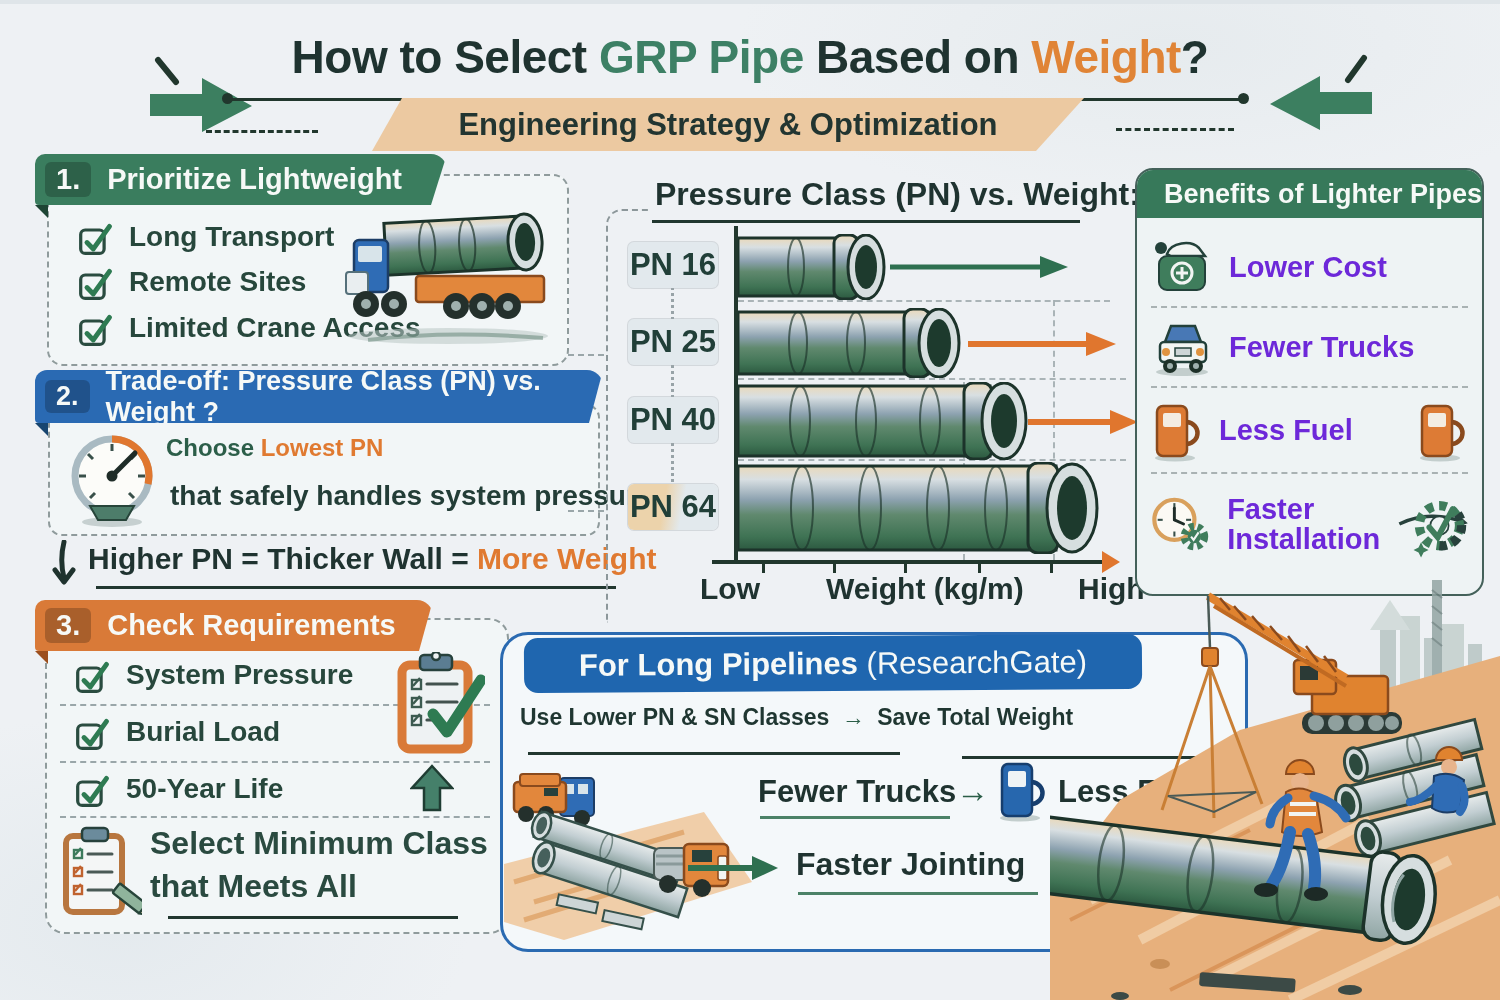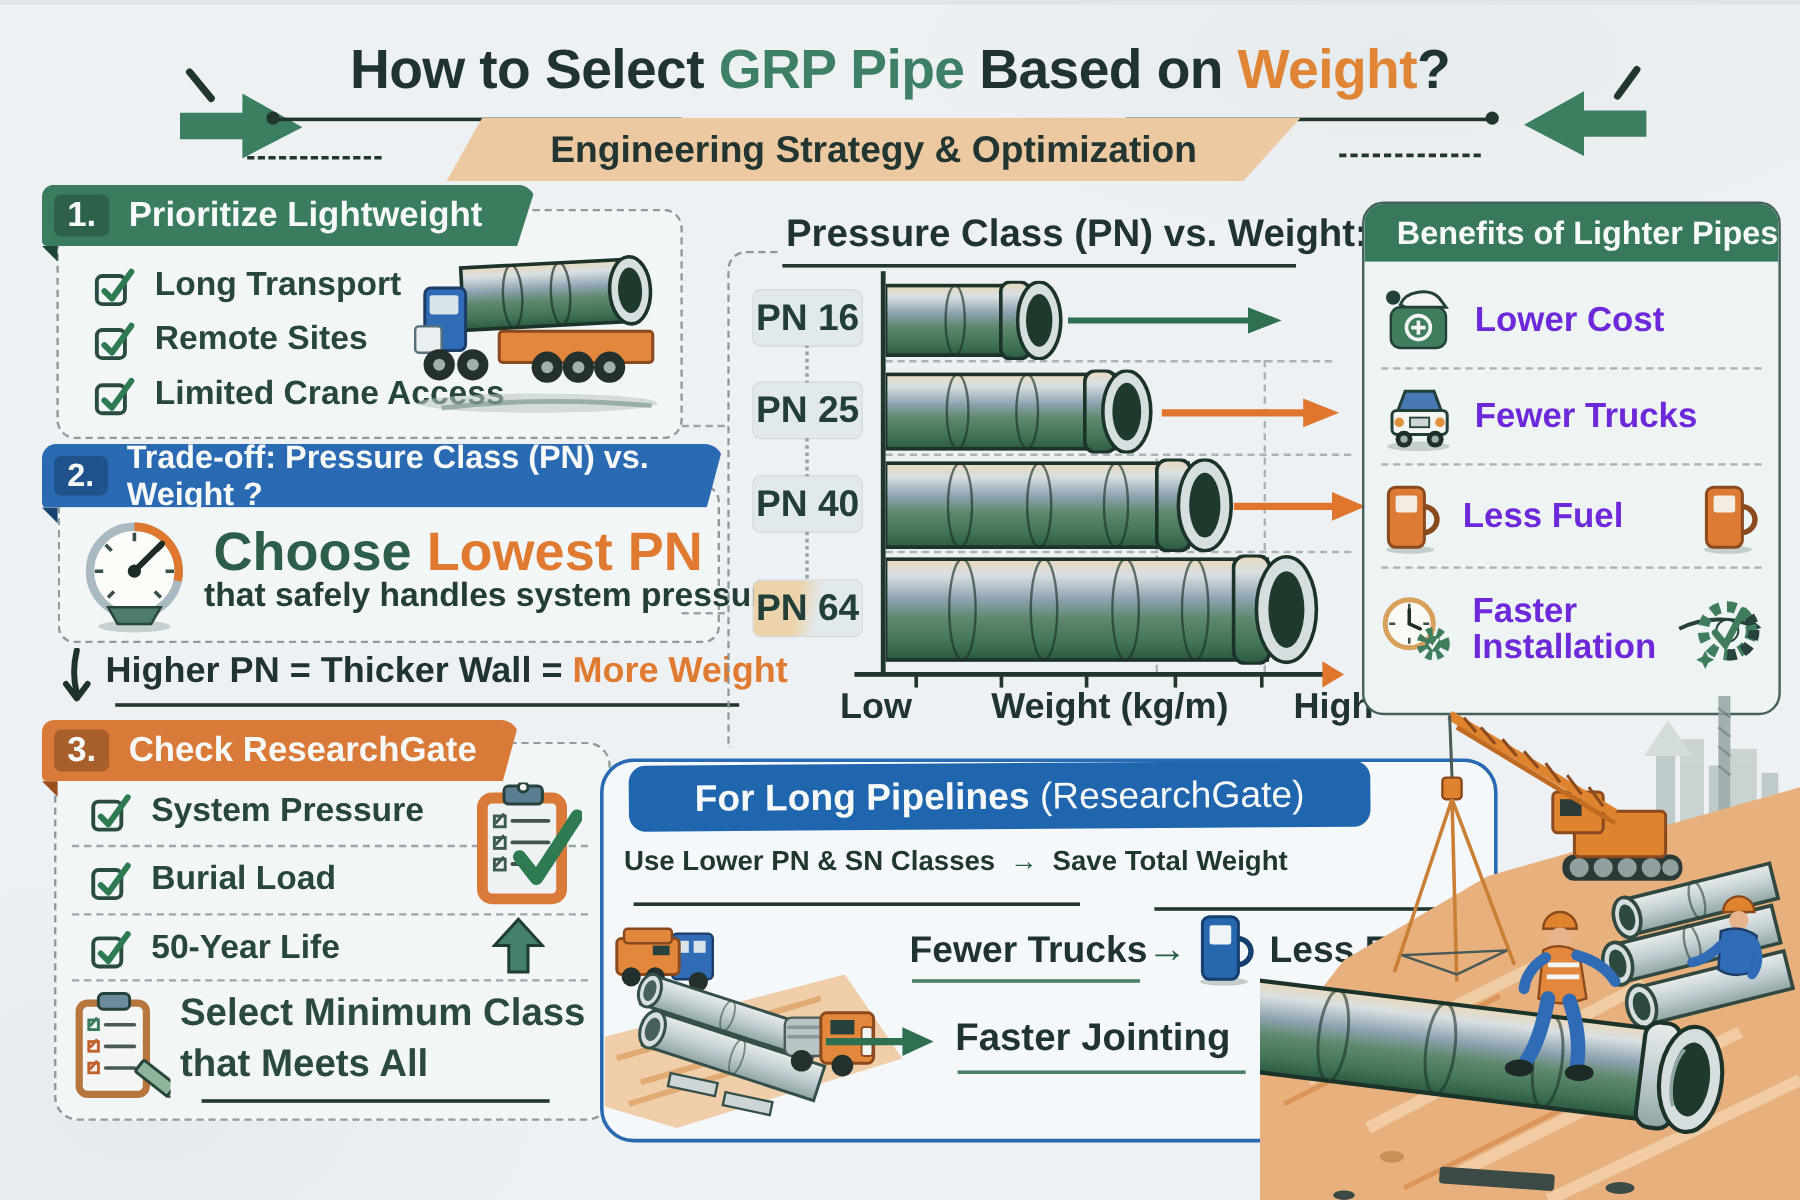--- a/index.html
+++ b/index.html
@@ -155,39 +155,39 @@
       <line x1="17" y1="48" x2="24" y2="48"></line>
         <line x1="83" y1="48" x2="76" y2="48"></line>
       <line x1="28" y1="70" x2="33" y2="65"></line>
         <line x1="72" y1="70" x2="67" y2="65"></line>
     </g>
     <line x1="50" y1="48" x2="73" y2="25" stroke="#1e2c28" stroke-width="5" stroke-linecap="round"></line>
     <circle cx="50" cy="48" r="5.5" fill="#1e2c28"></circle>
     <path d="M28 78 L72 78 L64 92 L36 92 Z" fill="#4d7d6a" stroke="#27453a" stroke-width="2"></path>
   </svg>
 
-  <div class="abs b" style="left:178px;top:430px;font-size:45px">
+  <div class="abs b" style="left:166px;top:430px;font-size:24px">
     <span style="color:#2c5e49">Choose </span><span style="color:#e07a31">Lowest PN</span>
   </div>
   <div class="abs b" style="left:170px;top:476px;font-size:28px;color:#233d37">that safely handles system pressure</div>
 
   <svg class="abs" style="left:50px;top:536px" width="28" height="48" viewBox="0 0 28 48">
     <path d="M14 2 C11 14 11 26 14 38" fill="none" stroke="#1f332e" stroke-width="5" stroke-linecap="round"></path>
     <path d="M5 30 L14 42 L23 30" fill="none" stroke="#1f332e" stroke-width="5" stroke-linecap="round" stroke-linejoin="round"></path>
   </svg>
   <div class="abs b" style="left:88px;top:538px;font-size:30px">
     <span class="ink">Higher PN = Thicker Wall = </span><span style="color:#e07a31">More Weight</span>
   </div>
   <div class="abs uline" style="left:96px;top:582px;width:520px"></div>
 
   <div class="abs card" style="left:45px;top:614px;width:460px;height:312px;border-radius:20px"></div>
   <div class="abs banner" style="left:35px;top:596px;width:398px;height:51px;background:#d97a38;border-radius:10px 16px 10px 4px;font-size:29px;
               clip-path:polygon(0 0,100% 0,calc(100% - 14px) 100%,0 100%)">
     <span class="num">3.</span>
-    <span>Check ResearchGate</span>
+    <span>Check Requirements</span>
   </div>
   <div class="abs fold" style="left:35px;top:647px;border-top-color:#9c4f1e"></div>
 
   <div class="abs checkrow" style="left:75px;top:655px;font-size:28px">
     <svg width="36" height="36" viewBox="0 0 40 40">
         <rect x="3" y="10" width="26" height="26" rx="5" fill="none" stroke="#2a4c40" stroke-width="3.6"></rect>
         <path d="M10 24 L17 31 L35 6" fill="none" stroke="#2e7b52" stroke-width="5.5" stroke-linecap="round" stroke-linejoin="round"></path>
       </svg>
     <span>System Pressure</span>
   </div>

